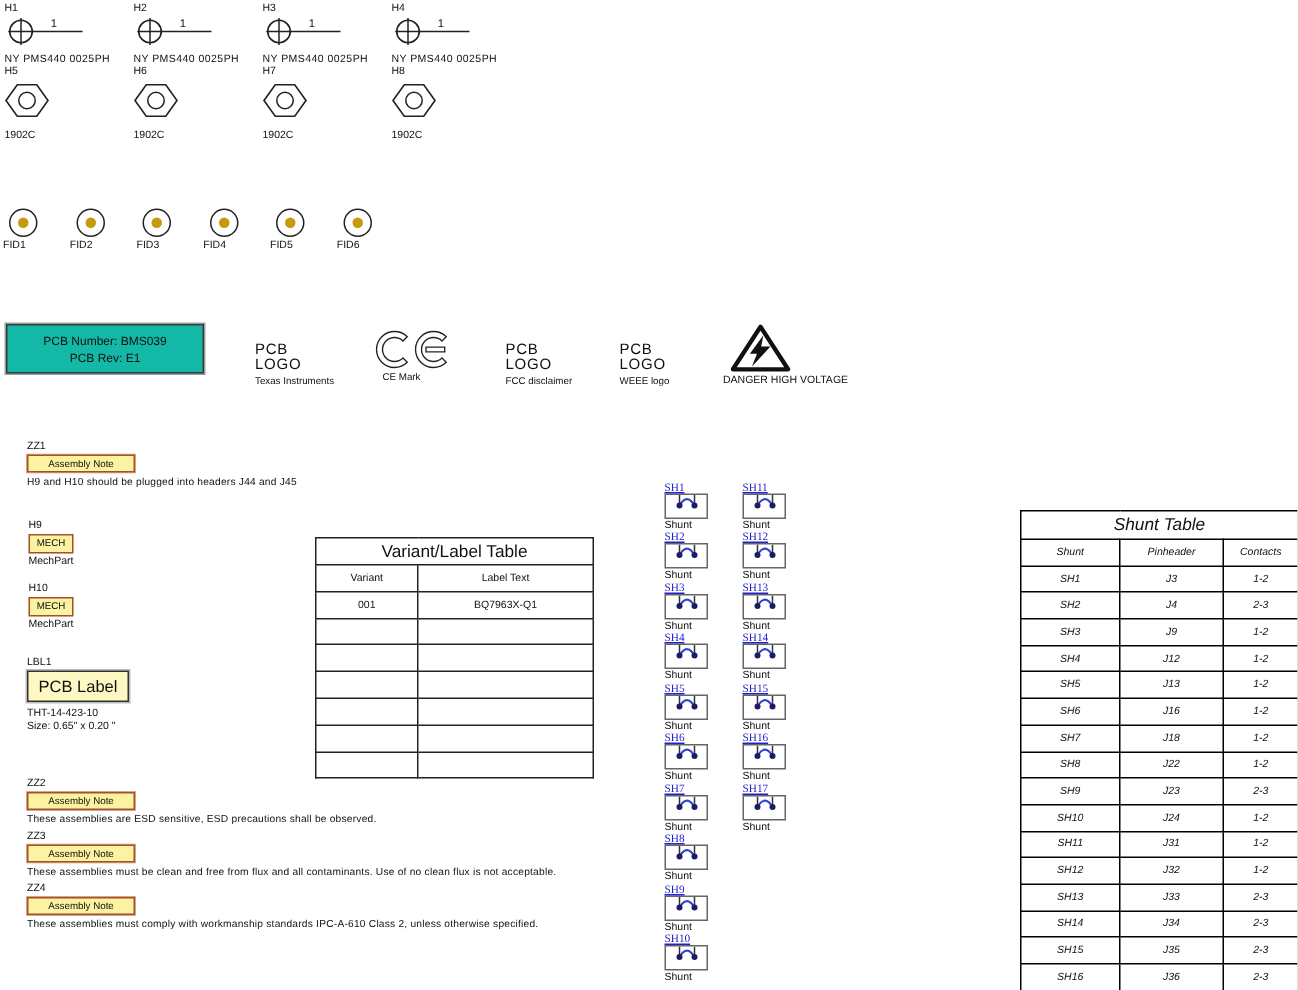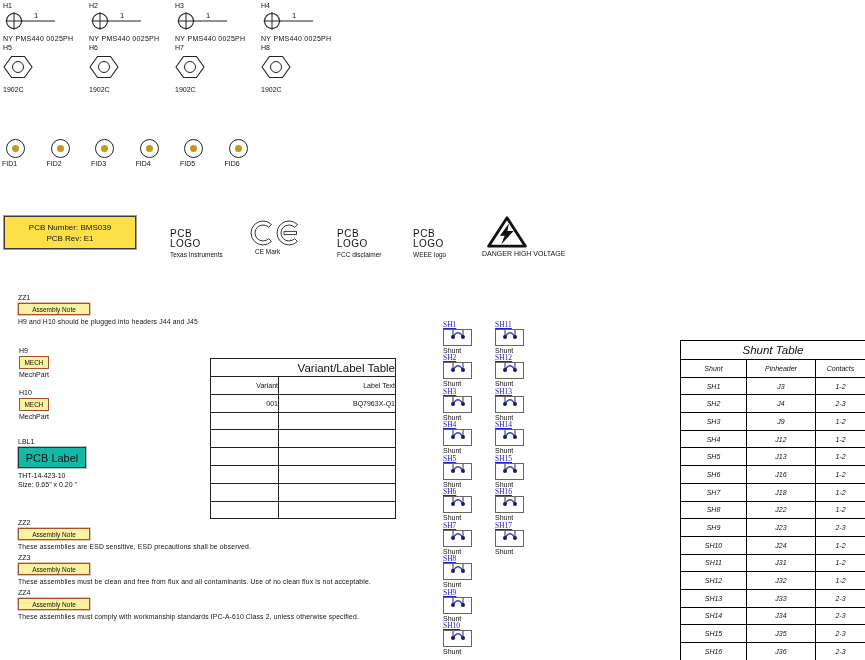--- a/index.html
+++ b/index.html
@@ -19,21 +19,21 @@
 
   
   .fid-row{left:2px;top:139px;}
   .fid-unit{width:44.5px;}
   .fid-circle{width:17px;height:17px;border:1px solid #222;border-radius:50%;
               margin-left:4px;display:flex;align-items:center;justify-content:center;background:#fff;}
   .fid-dot{width:7px;height:7px;border-radius:50%;background:#C59A10;}
   .fid-label{font-size:7px;margin-top:2px;}
 
   
-  .pcb-box{left:4px;top:216px;width:130px;height:31px;background:#fde047;border:1px solid #3a3a3a;
+  .pcb-box{left:4px;top:216px;width:130px;height:31px;background:#14b8a6;border:1px solid #3a3a3a;
            display:flex;flex-direction:column;align-items:center;justify-content:center;box-shadow:0 0 0 1px #9c9c9c;}
   .pcb-box div{font-size:8px;line-height:11px;}
 
   
   .logo-text div.l{font-size:10px;line-height:10px;letter-spacing:0.5px;}
   .logo-cap{font-size:6.5px;margin-top:2px;white-space:nowrap;}
   .ti-logo{left:170px;top:229px;}
   .fcc-logo{left:337px;top:229px;}
   .weee-logo{left:413px;top:229px;}
   .ce-wrap{left:250px;top:220px;}
@@ -49,29 +49,29 @@
 
   
   .mech-badge{margin-top:1px;width:28px;height:11px;background:#FBF3A1;border:1px solid #A4502E;
               font-size:6.5px;display:flex;align-items:center;justify-content:center;}
   .h9{left:19px;top:347px;} .h10{left:19px;top:389px;}
   .mech-cap{font-size:7px;margin-top:2px;}
 
   
   .lbl1{left:18px;top:438px;}
   .lbl-box{margin-top:1px;width:66px;height:19px;border:1px solid #333;box-shadow:0 0 0 1px #bbb;
-           display:flex;align-items:center;justify-content:center;font-size:11px;background:#14b8a6;}
+           display:flex;align-items:center;justify-content:center;font-size:11px;background:#fef9c3;}
   .lbl-line{font-size:7px;margin-top:2px;white-space:nowrap;}
   .lbl-line.first{margin-top:4px;}
 
   
   table{border-collapse:collapse;table-layout:fixed;position:absolute;background:#fff;}
   td{border:1px solid #222;font-size:7px;text-align:center;padding:0;overflow:hidden;white-space:nowrap;}
   .vtable{left:210px;top:358px;width:185px;}
-  .vtable td{height:16.8px;text-align:right;}
+  .vtable td{height:16.8px;}
   .vtable .ttitle td{font-size:11.5px;height:17px;}
   .stable{left:680px;top:340px;width:185px;font-style:italic;}
   .stable td{height:16.7px;border-color:#000;}
   .stable .ttitle td{font-size:11.5px;height:18px;}
 
   
   .shunt-col{display:flex;flex-direction:column;}
   .shunt-left{left:443px;top:321px;} .shunt-right{left:495px;top:321px;}
   .shunt-unit{height:33.45px;}
   .shunt-ref{font-family:"Liberation Serif",serif;font-size:7.5px;line-height:8px;

